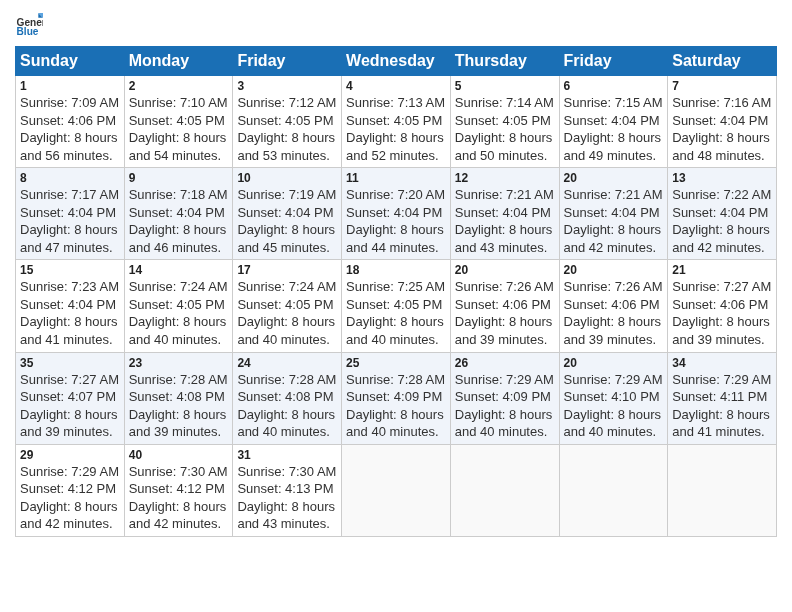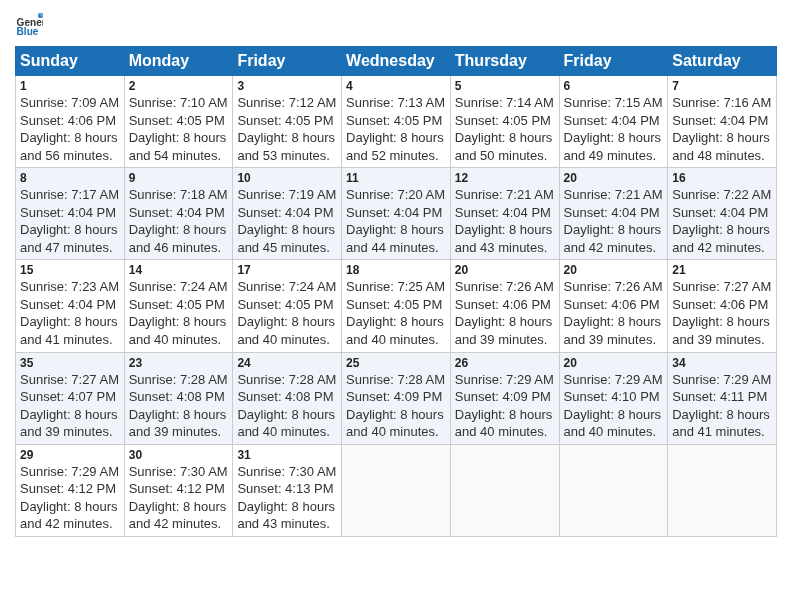--- a/index.html
+++ b/index.html
@@ -182,21 +182,21 @@
           </td>
           <td>
             <span class="day-num">12</span>
             <div class="day-info">Sunrise: 7:21 AM<br>Sunset: 4:04 PM<br>Daylight: 8 hours and 43 minutes.</div>
           </td>
           <td>
             <span class="day-num">20</span>
             <div class="day-info">Sunrise: 7:21 AM<br>Sunset: 4:04 PM<br>Daylight: 8 hours and 42 minutes.</div>
           </td>
           <td>
-            <span class="day-num">16</span>
+            <span class="day-num">13</span>
             <div class="day-info">Sunrise: 7:22 AM<br>Sunset: 4:04 PM<br>Daylight: 8 hours and 42 minutes.</div>
           </td>
         </tr>
         <tr>
           <td>
             <span class="day-num">15</span>
             <div class="day-info">Sunrise: 7:23 AM<br>Sunset: 4:04 PM<br>Daylight: 8 hours and 41 minutes.</div>
           </td>
           <td>
             <span class="day-num">14</span>
@@ -252,21 +252,21 @@
             <span class="day-num">34</span>
             <div class="day-info">Sunrise: 7:29 AM<br>Sunset: 4:11 PM<br>Daylight: 8 hours and 41 minutes.</div>
           </td>
         </tr>
         <tr>
           <td>
             <span class="day-num">29</span>
             <div class="day-info">Sunrise: 7:29 AM<br>Sunset: 4:12 PM<br>Daylight: 8 hours and 42 minutes.</div>
           </td>
           <td>
-            <span class="day-num">30</span>
+            <span class="day-num">40</span>
             <div class="day-info">Sunrise: 7:30 AM<br>Sunset: 4:12 PM<br>Daylight: 8 hours and 42 minutes.</div>
           </td>
           <td>
             <span class="day-num">31</span>
             <div class="day-info">Sunrise: 7:30 AM<br>Sunset: 4:13 PM<br>Daylight: 8 hours and 43 minutes.</div>
           </td>
           <td class="empty-cell"></td>
           <td class="empty-cell"></td>
           <td class="empty-cell"></td>
           <td class="empty-cell"></td>

